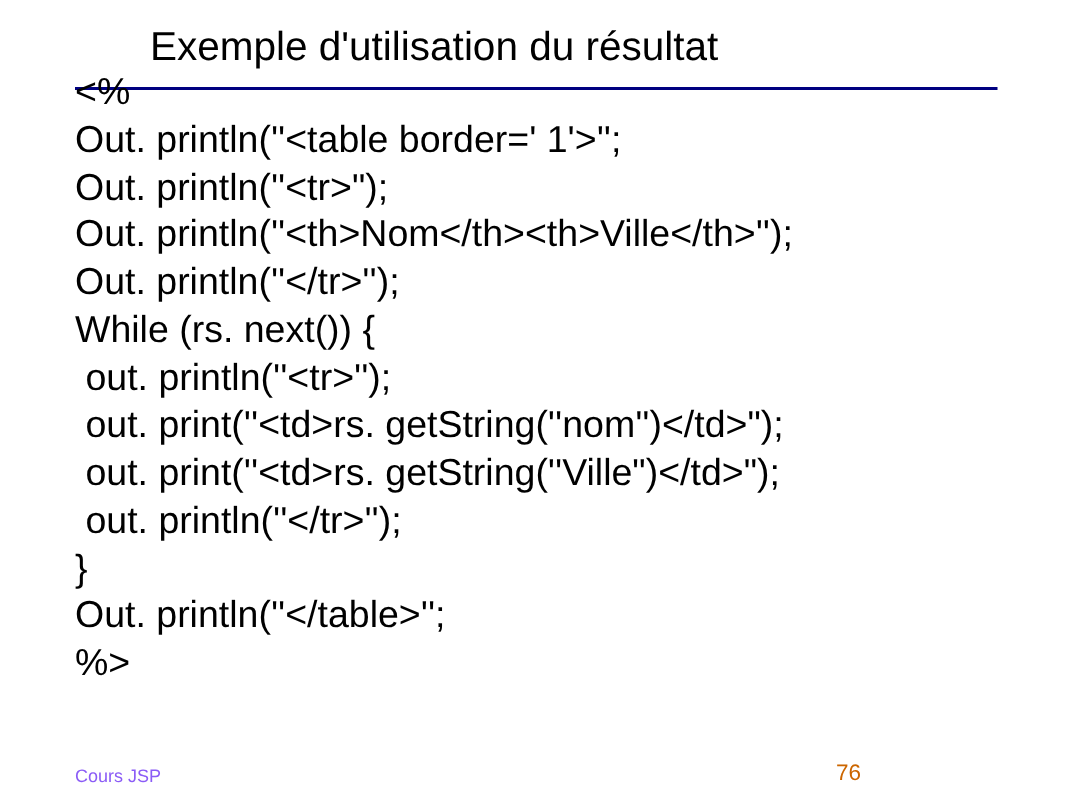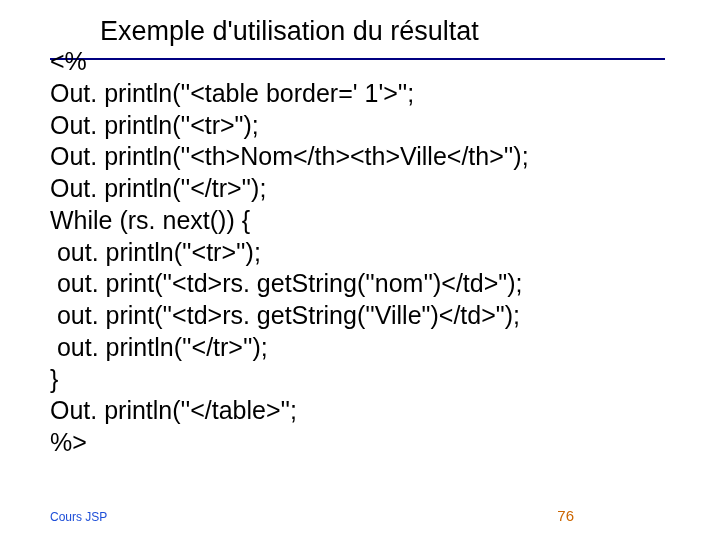--- a/index.html
+++ b/index.html
@@ -42,21 +42,21 @@
     line-height: 1.27;
     color: #000;
     white-space: pre;
     font-family: Arial, Helvetica, sans-serif;
   }
   .footer-left {
     position: absolute;
     bottom: 16px;
     left: 50px;
     font-size: 12px;
-    color: #1d4ed8;
+    color: #8b5cf6;
   }
   .footer-right {
     position: absolute;
     bottom: 16px;
     right: 40px;
     font-size: 15px;
     color: #cc6600;
   }
 </style>
 </head>

